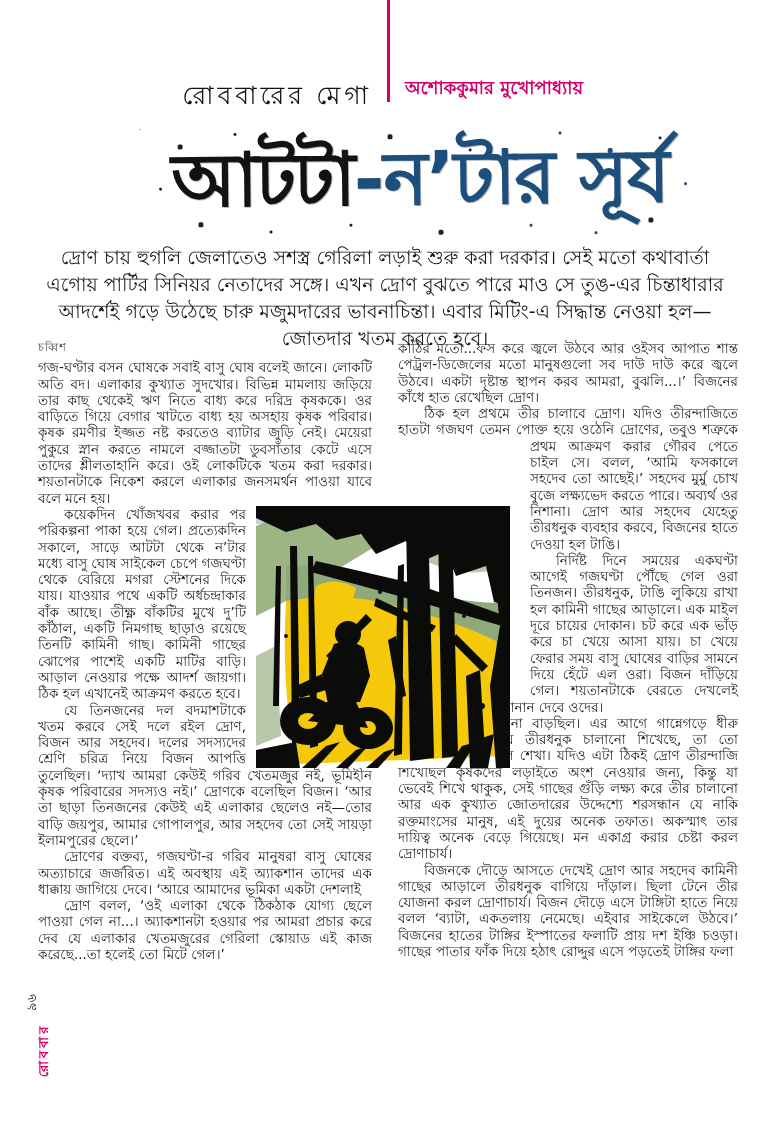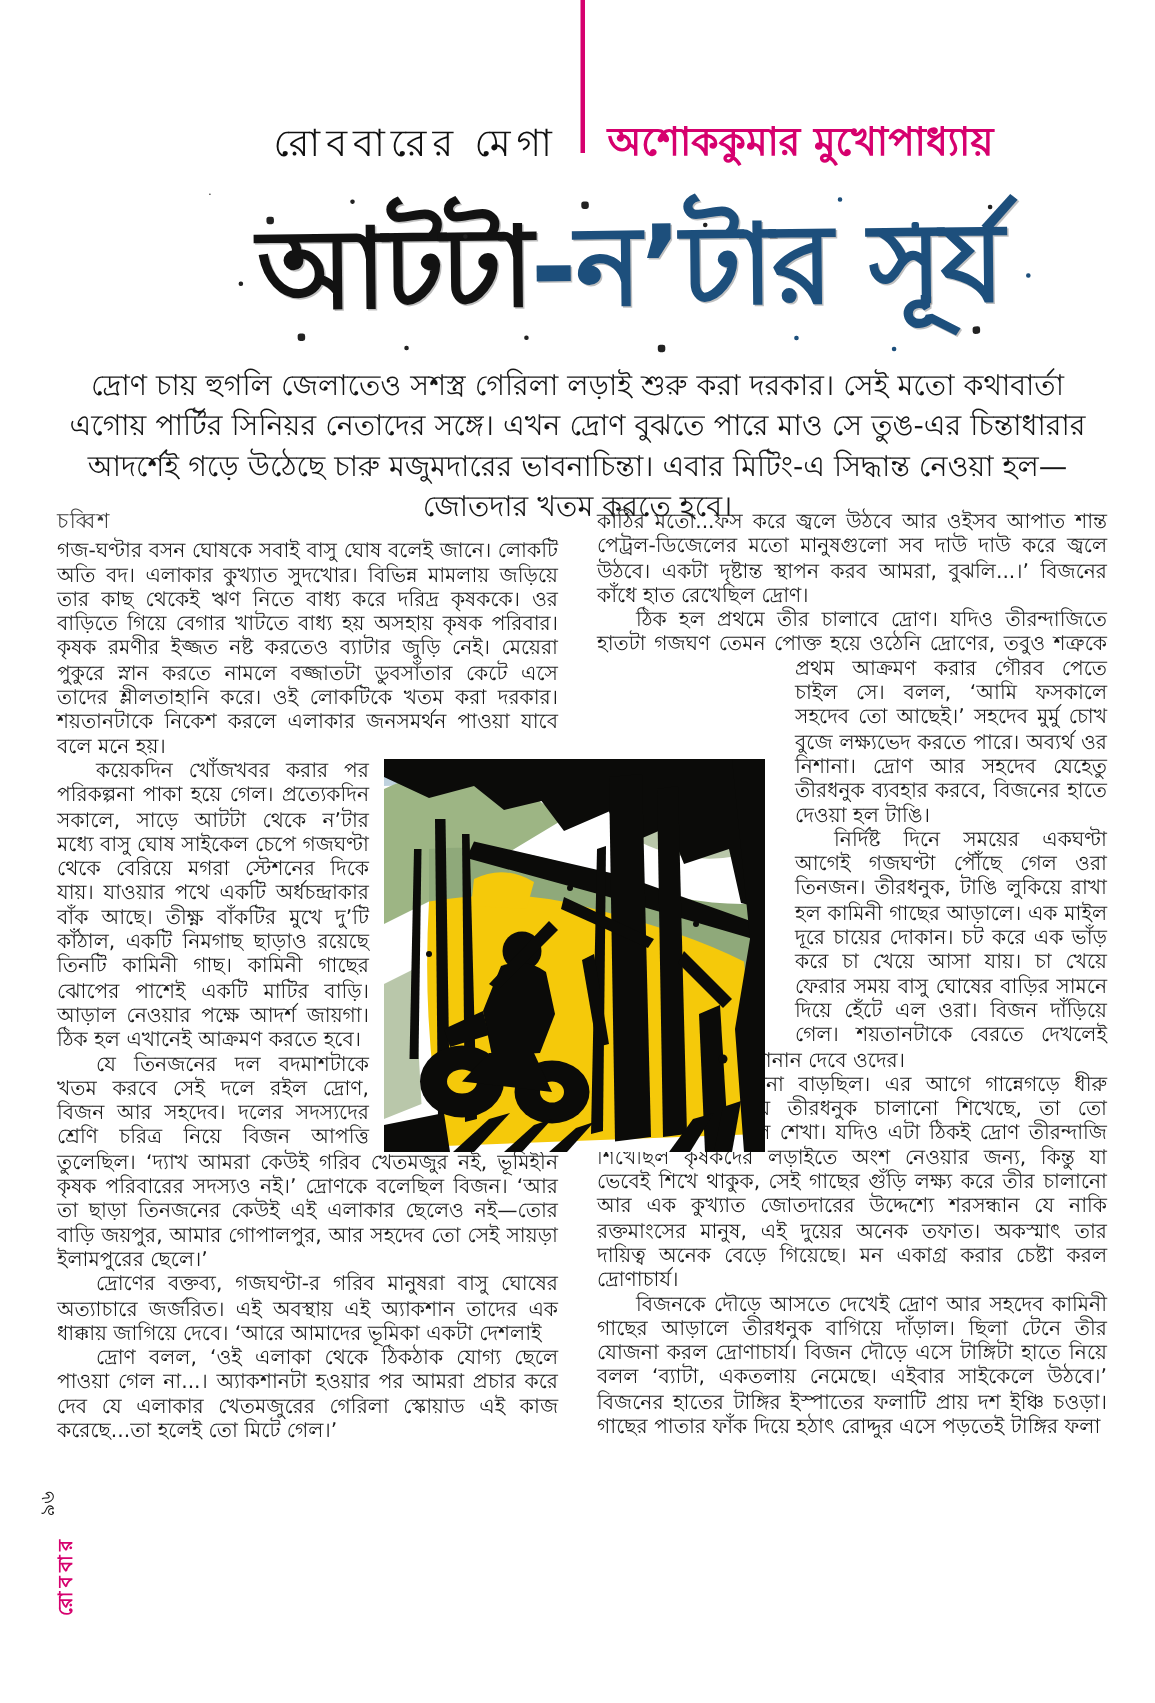--- a/index.html
+++ b/index.html
@@ -15,21 +15,21 @@
     position:absolute;left:387px;top:0;width:3px;height:102px;
     background:#d6006e;
   }
   .masthead-section{
     position:absolute;right:398px;top:76px;
     font-family:"Liberation Serif","DejaVu Serif",serif;
     font-size:25px;letter-spacing:4px;color:#111111;white-space:nowrap;
   }
   .masthead-author{
     position:absolute;left:405px;top:74px;
-    font-size:26px;font-weight:bold;color:#d6006e;white-space:nowrap;
+    font-size:18px;font-weight:bold;color:#d6006e;white-space:nowrap;
   }
   
   .title-art{
     position:absolute;left:140px;top:126px;width:560px;height:110px;
     font-weight:bold;font-size:74px;line-height:104px;
     transform:rotate(-0.6deg);
     white-space:nowrap;text-align:center;
     text-shadow:1px 1px 0 rgba(0,0,0,0.25);
   }
   .title-black{color:#121212;letter-spacing:-2px;}
@@ -54,21 +54,21 @@
   .col{
     position:absolute;top:340px;
     font-size:13.5px;line-height:16.3px;color:#1c1c1c;
     text-align:justify;
   }
   .col-left{left:38px;width:334px;}
   .col-right{left:398px;width:340px;}
   .col p{margin:0;padding:0;}
   .ind{text-indent:26px;}
   .kicker{
-    font-size:14px;color:#3c3c3c;margin:0 0 3px 0 !important;
+    font-size:11px;color:#3c3c3c;margin:0 0 3px 0 !important;
     letter-spacing:1px;
   }
   .spacer-r{float:right;width:116px;height:252px;margin:2px 0 4px 10px;}
   .spacer-l{float:left;width:120px;height:250px;margin:2px 12px 4px 0;}
   
   .illustration{
     position:absolute;left:256px;top:506px;width:254px;height:262px;
     overflow:hidden;background:#ffffff;
   }
   .illustration svg{display:block;width:100%;height:100%;}

